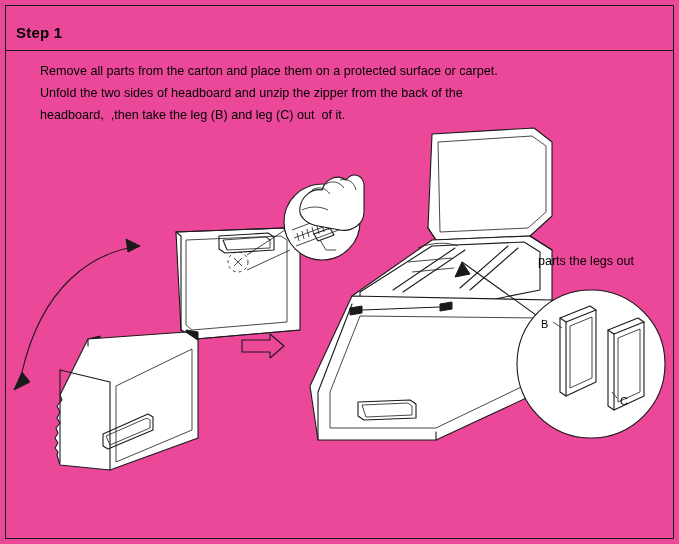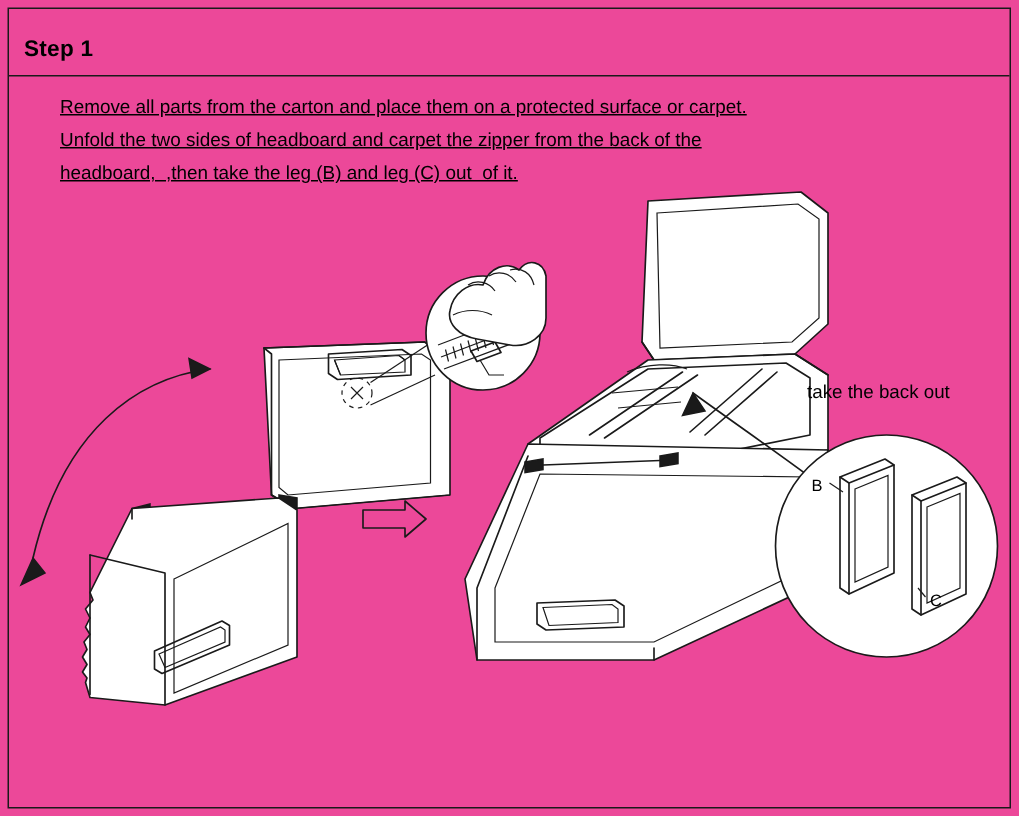--- a/index.html
+++ b/index.html
@@ -44,21 +44,20 @@
     background: #1a1a1a;
   }
   #instructions {
     position: absolute;
     left: 40px;
     top: 60px;
     width: 600px;
     font-size: 12.6px;
     line-height: 22px;
     color: #000;
-    text-decoration: underline;
   }
   #instructions div {
     white-space: pre;
   }
   .anno {
     position: absolute;
     font-size: 12.5px;
     color: #000;
   }
   #anno-take-legs { left: 538px; top: 254px; }
@@ -81,21 +80,21 @@
 
 <div id="page">
 
   <div id="frame"></div>
 
   <div id="step-title">Step 1</div>
   <div id="title-rule"></div>
 
   <div id="instructions">
     <div>Remove all parts from the carton and place them on a protected surface or carpet.</div>
-    <div>Unfold the two sides of headboard and carpet the zipper from the back of the</div>
+    <div>Unfold the two sides of headboard and unzip the zipper from the back of the</div>
     <div>headboard,  ,then take the leg (B) and leg (C) out  of it.</div>
   </div>
 
   <svg class="art" viewBox="0 0 679 544">
 
     <g>
 
       <path class="fillw" d="M176,232 L283,228 L300,239 L300,330 L196,339 L181,330 Z"></path>
 
       <path class="ln" d="M176,232 L283,228"></path>
@@ -217,17 +216,17 @@
         <path class="ln" d="M614,334 L644,322"></path>
         <path class="ln-thin" d="M618,338 L640,329 L640,392 L618,402 Z"></path>
       </g>
 
       <path class="ln-thin" d="M553,322 L562,328"></path>
       <path class="ln-thin" d="M617,398 L612,392"></path>
     </g>
 
   </svg>
 
-  <div class="anno" id="anno-take-legs">take the back out</div>
+  <div class="anno" id="anno-take-legs">parts the legs out</div>
   <div class="anno" id="label-b">B</div>
   <div class="anno" id="label-c">C</div>
 
 </div>
 
 </body></html>

